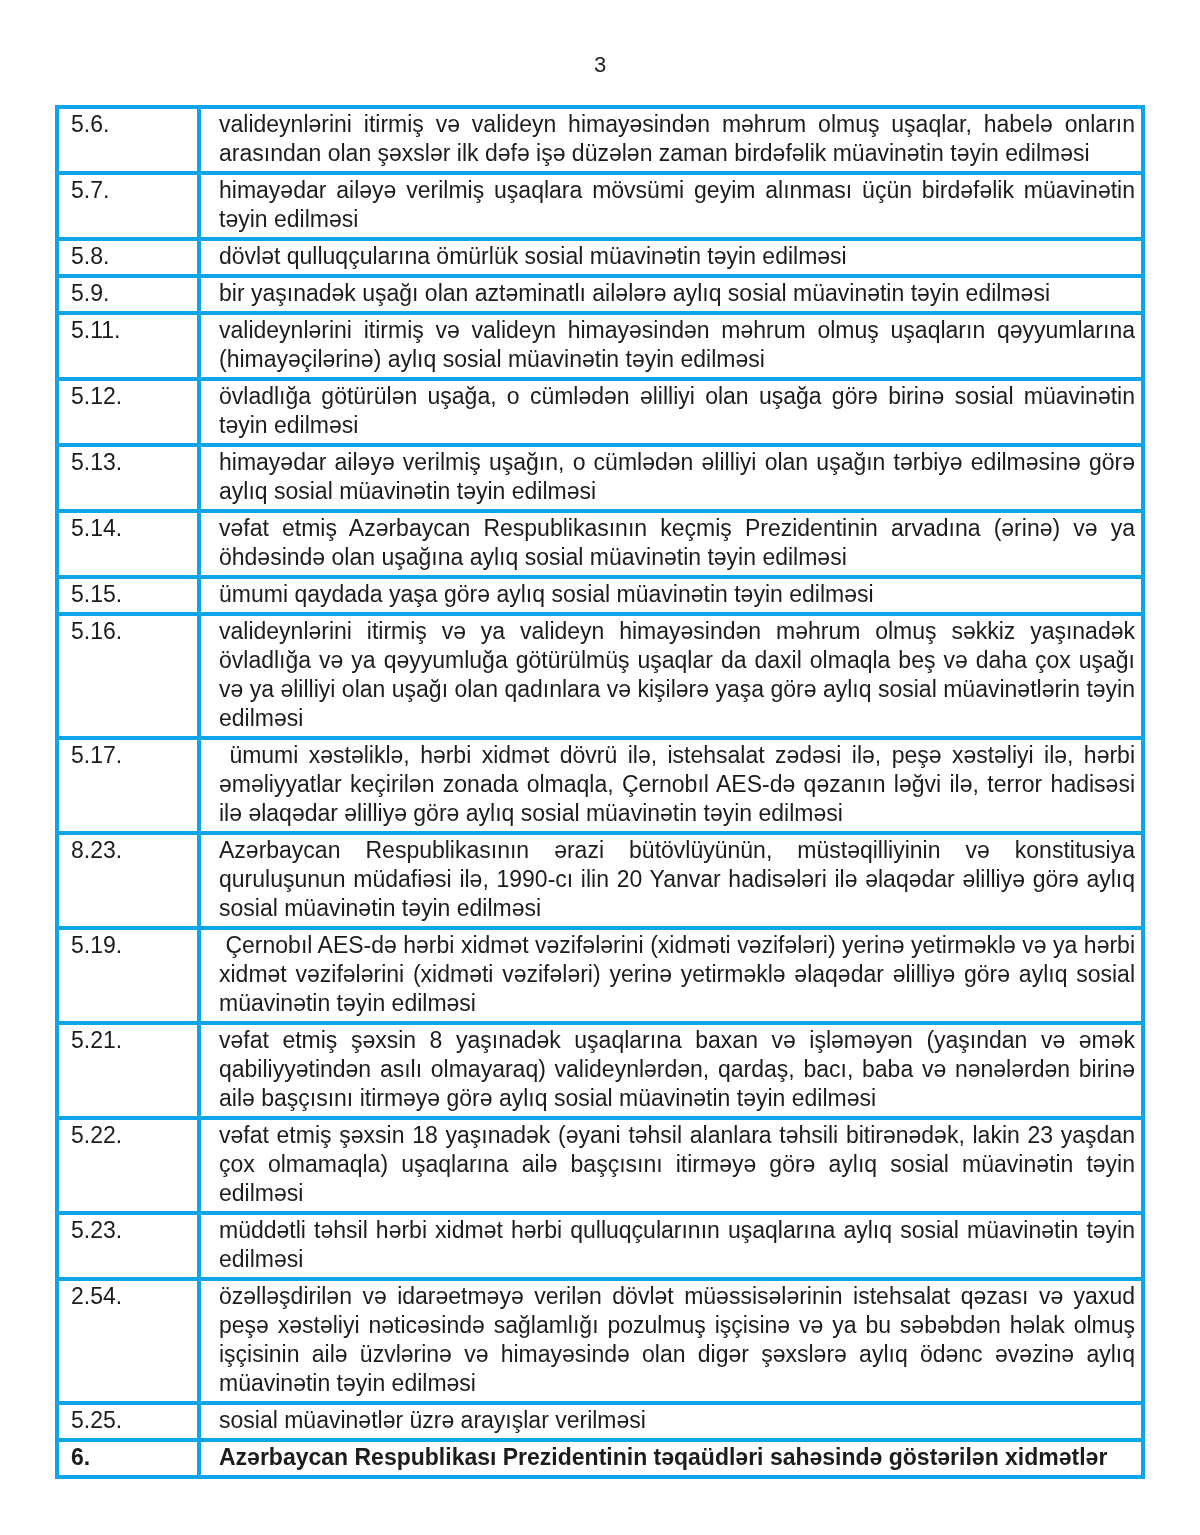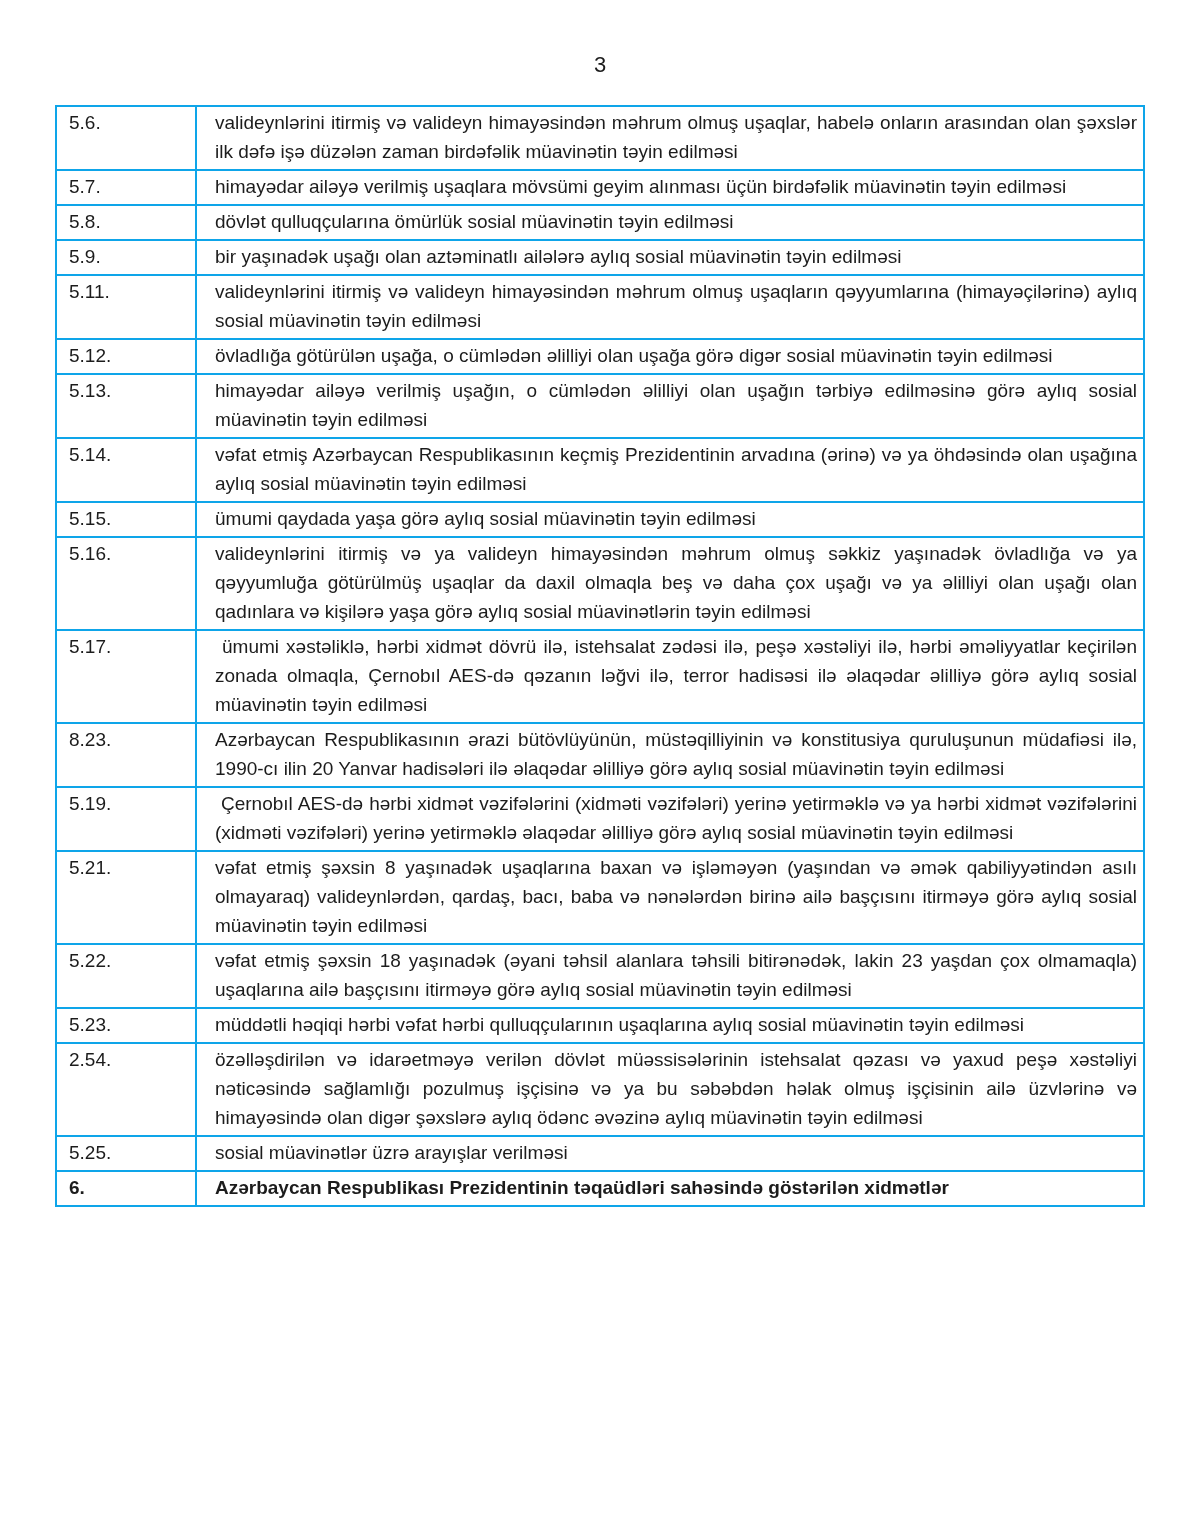--- a/index.html
+++ b/index.html
@@ -21,23 +21,23 @@
     font-size: 22px;
     color: #1c1c1c;
   }
   table.services {
     border-collapse: collapse;
     width: 1090px;
     margin: 27px 0 0 55px;
     table-layout: fixed;
   }
   table.services td {
-    border: 2px solid #0ea5e9;
+    border: 4px solid #0ea5e9;
     vertical-align: top;
-    font-size: 19px;
+    font-size: 23px;
     line-height: 29px;
   }
   td.num-cell {
     width: 120px;
     padding: 1px 6px 3px 12px;
     font-size: 18px;
     white-space: nowrap;
   }
   td.desc-cell {
     padding: 1px 6px 3px 18px;
@@ -69,21 +69,21 @@
       <tr>
         <td class="num-cell">5.9.</td>
         <td class="desc-cell">bir yaşınadək uşağı olan aztəminatlı ailələrə aylıq sosial müavinətin təyin edilməsi</td>
       </tr>
       <tr>
         <td class="num-cell">5.11.</td>
         <td class="desc-cell">valideynlərini itirmiş və valideyn himayəsindən məhrum olmuş uşaqların qəyyumlarına (himayəçilərinə) aylıq sosial müavinətin təyin edilməsi</td>
       </tr>
       <tr>
         <td class="num-cell">5.12.</td>
-        <td class="desc-cell">övladlığa götürülən uşağa, o cümlədən əlilliyi olan uşağa görə digər sosial müavinətin təyin edilməsi</td>
+        <td class="desc-cell">övladlığa götürülən uşağa, o cümlədən əlilliyi olan uşağa görə birinə sosial müavinətin təyin edilməsi</td>
       </tr>
       <tr>
         <td class="num-cell">5.13.</td>
         <td class="desc-cell">himayədar ailəyə verilmiş uşağın, o cümlədən əlilliyi olan uşağın tərbiyə edilməsinə görə aylıq sosial müavinətin təyin edilməsi</td>
       </tr>
       <tr>
         <td class="num-cell">5.14.</td>
         <td class="desc-cell">vəfat etmiş Azərbaycan Respublikasının keçmiş Prezidentinin arvadına (ərinə) və ya öhdəsində olan uşağına aylıq sosial müavinətin təyin edilməsi</td>
       </tr>
       <tr>
@@ -109,21 +109,21 @@
       <tr>
         <td class="num-cell">5.21.</td>
         <td class="desc-cell">vəfat etmiş şəxsin 8 yaşınadək uşaqlarına baxan və işləməyən (yaşından və əmək qabiliyyətindən asılı olmayaraq) valideynlərdən, qardaş, bacı, baba və nənələrdən birinə ailə başçısını itirməyə görə aylıq sosial müavinətin təyin edilməsi</td>
       </tr>
       <tr>
         <td class="num-cell">5.22.</td>
         <td class="desc-cell">vəfat etmiş şəxsin 18 yaşınadək (əyani təhsil alanlara təhsili bitirənədək, lakin 23 yaşdan çox olmamaqla) uşaqlarına ailə başçısını itirməyə görə aylıq sosial müavinətin təyin edilməsi</td>
       </tr>
       <tr>
         <td class="num-cell">5.23.</td>
-        <td class="desc-cell">müddətli həqiqi hərbi vəfat hərbi qulluqçularının uşaqlarına aylıq sosial müavinətin təyin edilməsi</td>
+        <td class="desc-cell">müddətli təhsil hərbi xidmət hərbi qulluqçularının uşaqlarına aylıq sosial müavinətin təyin edilməsi</td>
       </tr>
       <tr>
         <td class="num-cell">2.54.</td>
         <td class="desc-cell">özəlləşdirilən və idarəetməyə verilən dövlət müəssisələrinin istehsalat qəzası və yaxud peşə xəstəliyi nəticəsində sağlamlığı pozulmuş işçisinə və ya bu səbəbdən həlak olmuş işçisinin ailə üzvlərinə və himayəsində olan digər şəxslərə aylıq ödənc əvəzinə aylıq müavinətin təyin edilməsi</td>
       </tr>
       <tr>
         <td class="num-cell">5.25.</td>
         <td class="desc-cell">sosial müavinətlər üzrə arayışlar verilməsi</td>
       </tr>
       <tr class="bold">

